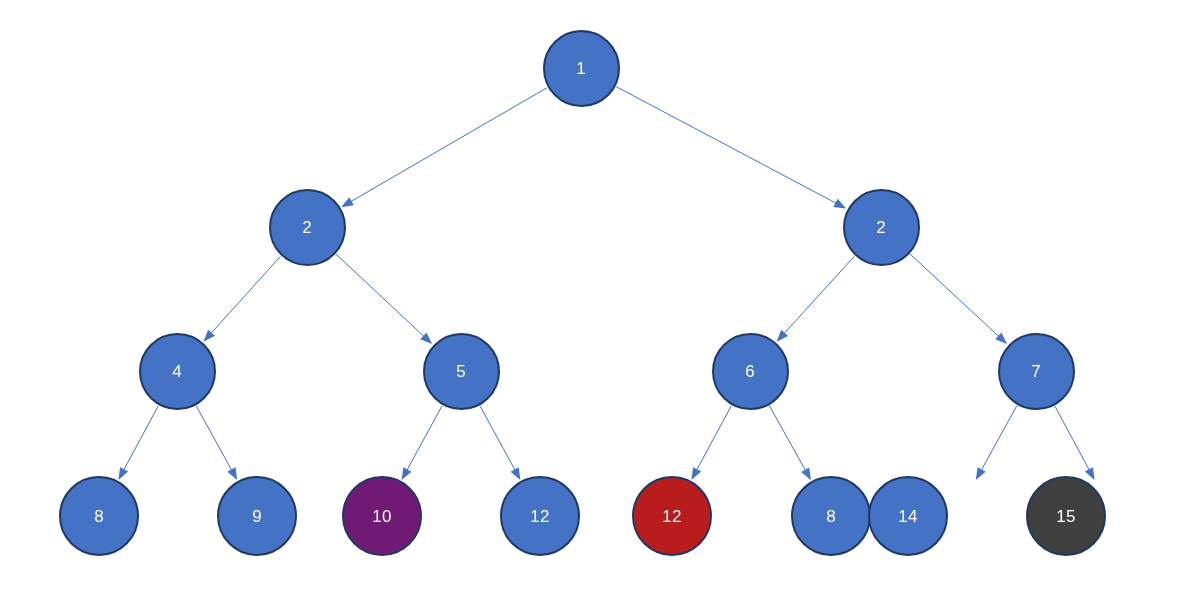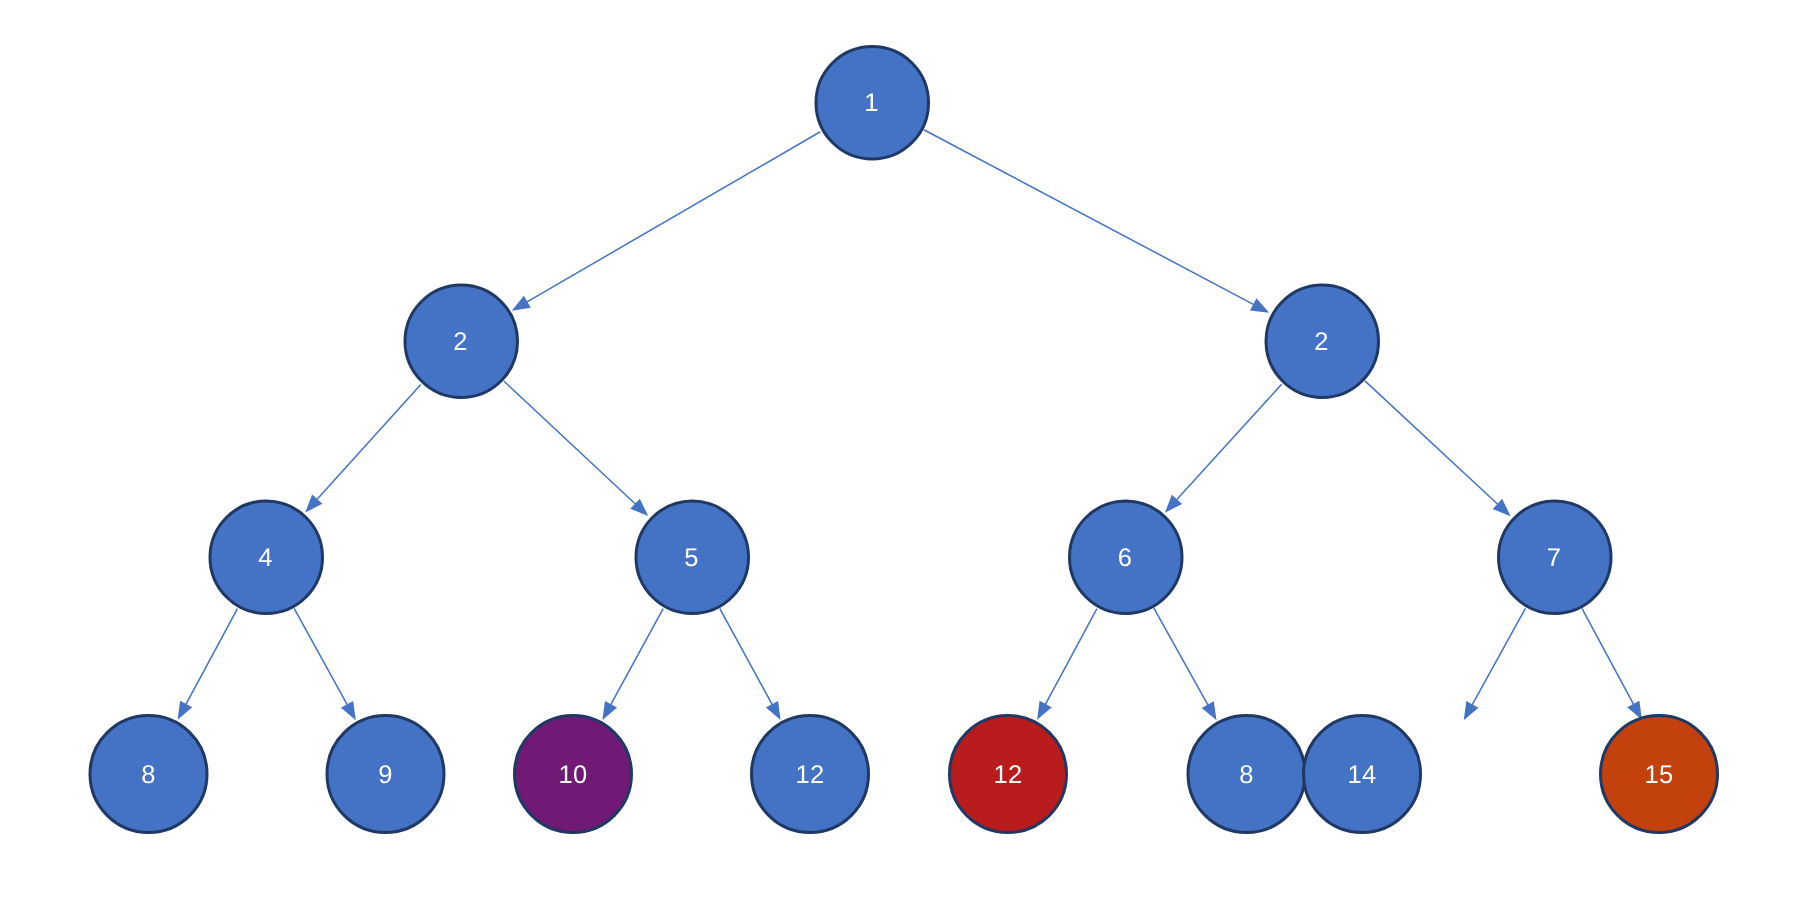--- a/index.html
+++ b/index.html
@@ -144,17 +144,17 @@
       </div>
       <div class="tree-node" style="left: 632px; top: 476px; width: 80px; height: 80px; background: #b91c1c; border-color: rgb(31, 56, 100);">
         <span class="tree-node-label" style="font-size: 17px; color: rgb(255, 255, 255);">12</span>
       </div>
       <div class="tree-node" style="left: 791px; top: 476px; width: 80px; height: 80px; background: rgb(68, 114, 196); border-color: rgb(31, 56, 100);">
         <span class="tree-node-label" style="font-size: 17px; color: rgb(255, 255, 255);">8</span>
       </div>
       <div class="tree-node" style="left: 868px; top: 476px; width: 80px; height: 80px; background: rgb(68, 114, 196); border-color: rgb(31, 56, 100);">
         <span class="tree-node-label" style="font-size: 17px; color: rgb(255, 255, 255);">14</span>
       </div>
-      <div class="tree-node" style="left: 1066px; top: 476px; width: 80px; height: 80px; background: #c2410c; border-color: rgb(31, 56, 100);">
+      <div class="tree-node" style="left: 1026px; top: 476px; width: 80px; height: 80px; background: #404040; border-color: rgb(31, 56, 100);">
         <span class="tree-node-label" style="font-size: 17px; color: rgb(255, 255, 255);">15</span>
       </div>
     </div>
 </div>
 
 </body></html>

